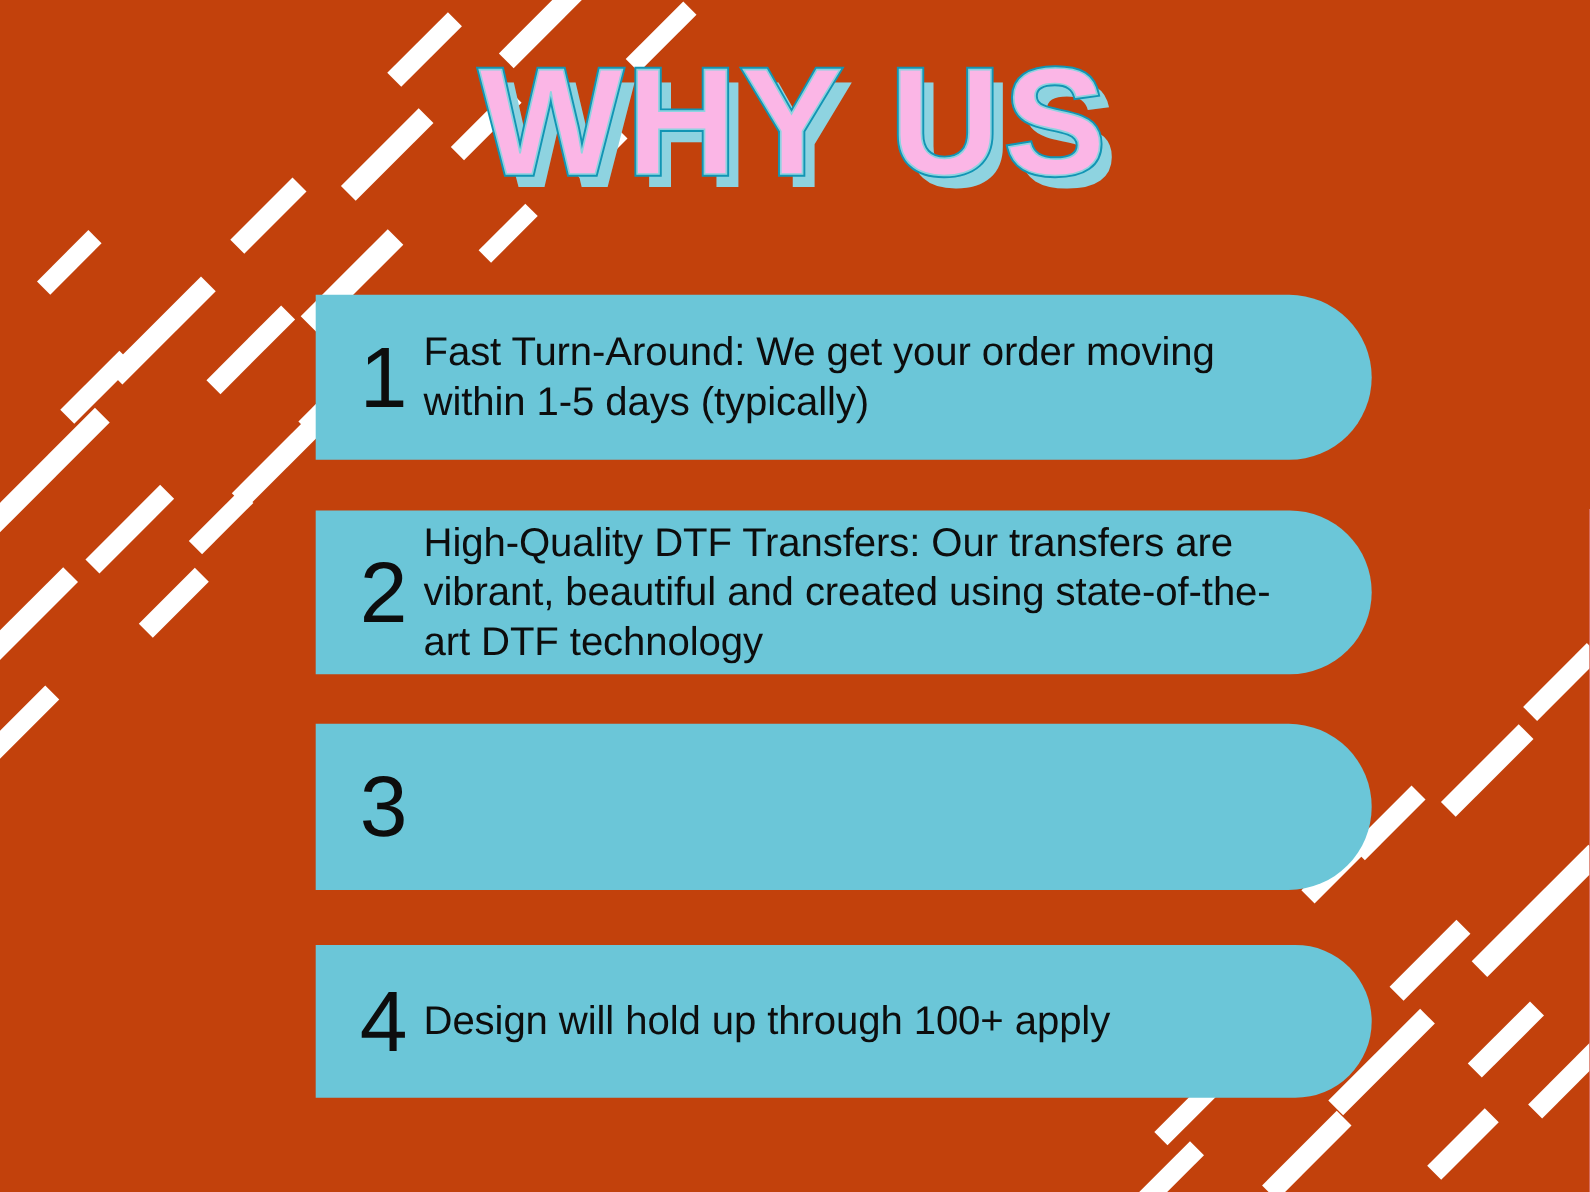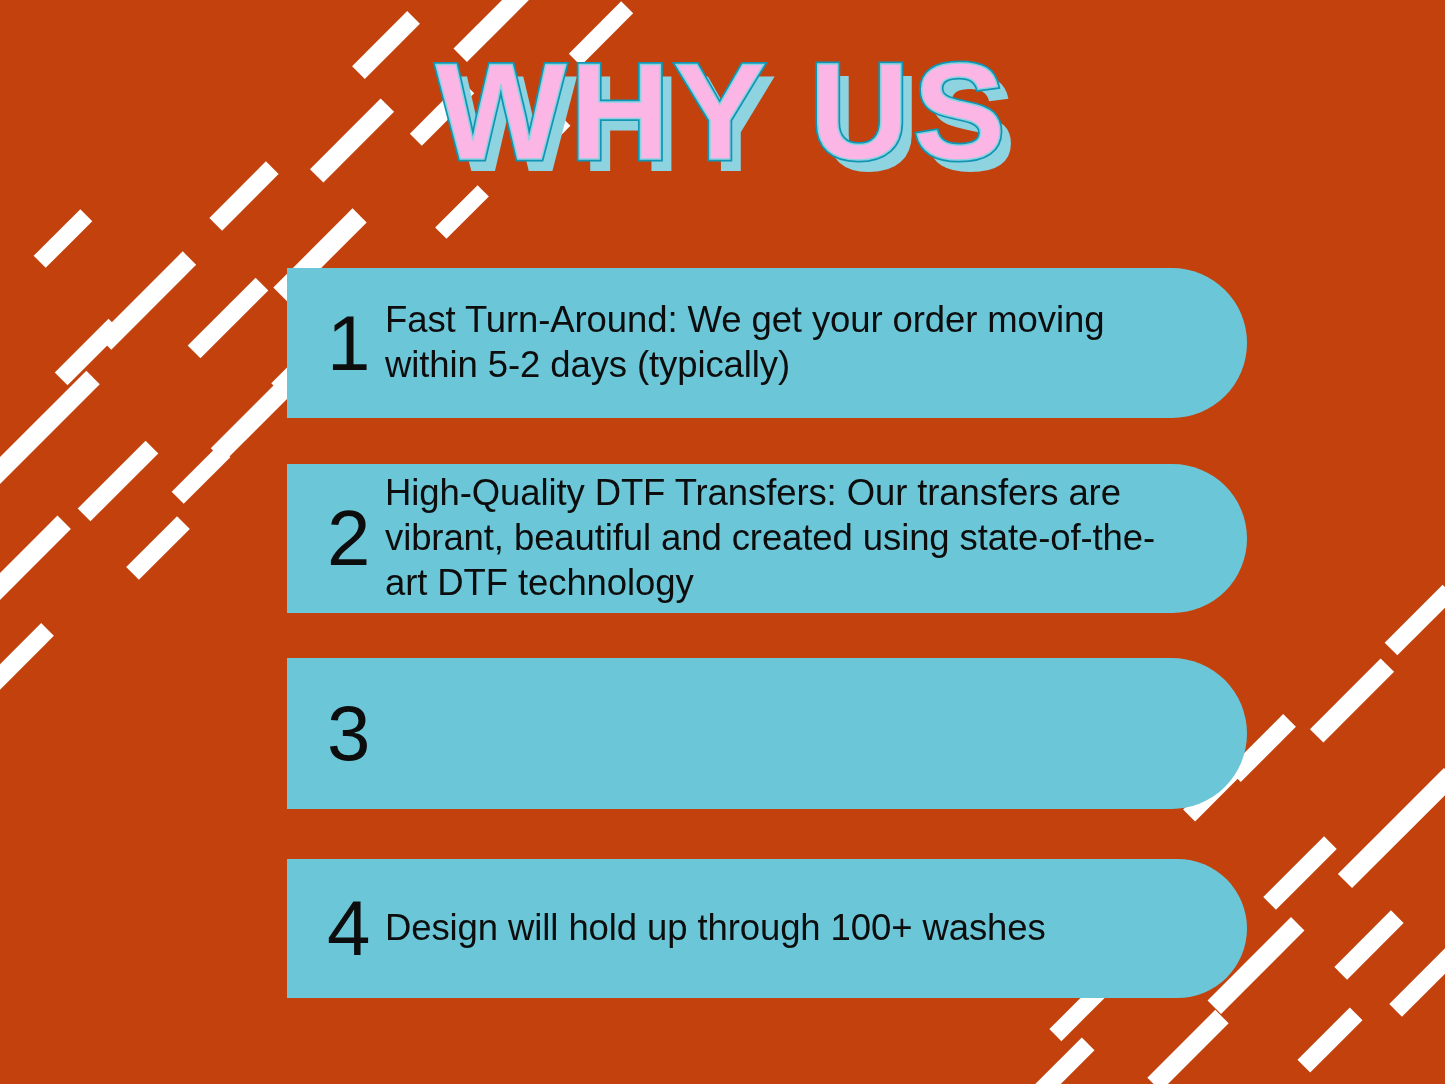--- a/index.html
+++ b/index.html
@@ -164,31 +164,31 @@
   <div id="title-wrap">
     <div class="title-layer" id="title-shadow">WHY US</div>
     <div class="title-layer" id="title-face">WHY US</div>
     <div class="title-layer" id="title-inner">WHY US</div>
   </div>
 
   <div id="list">
 
     <div class="pill" id="pill-1">
       <div class="pill-num">1</div>
-      <div class="pill-text">Fast Turn-Around: We get your order moving within 5-2 days (typically)</div>
+      <div class="pill-text">Fast Turn-Around: We get your order moving within 1-5 days (typically)</div>
     </div>
 
     <div class="pill" id="pill-2">
       <div class="pill-num">2</div>
       <div class="pill-text">High-Quality DTF Transfers: Our transfers are vibrant, beautiful and created using state-of-the-art DTF technology</div>
     </div>
 
     <div class="pill" id="pill-3">
       <div class="pill-num">3</div>
     </div>
 
     <div class="pill" id="pill-4">
       <div class="pill-num">4</div>
-      <div class="pill-text">Design will hold up through 100+ washes</div>
+      <div class="pill-text">Design will hold up through 100+ apply</div>
     </div>
 
   </div>
 </div>
 
 </body></html>

